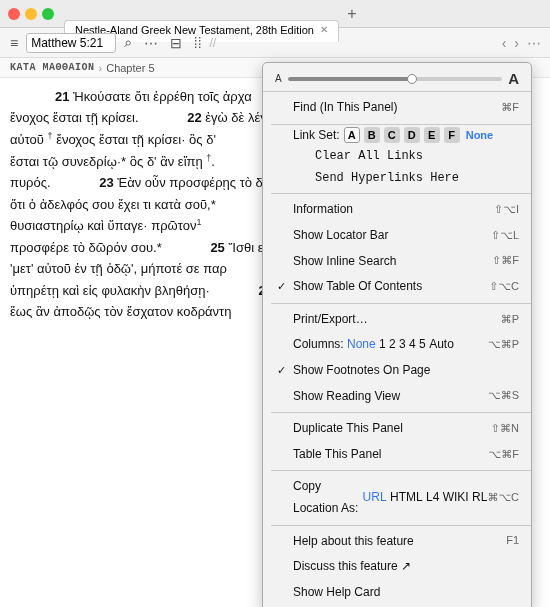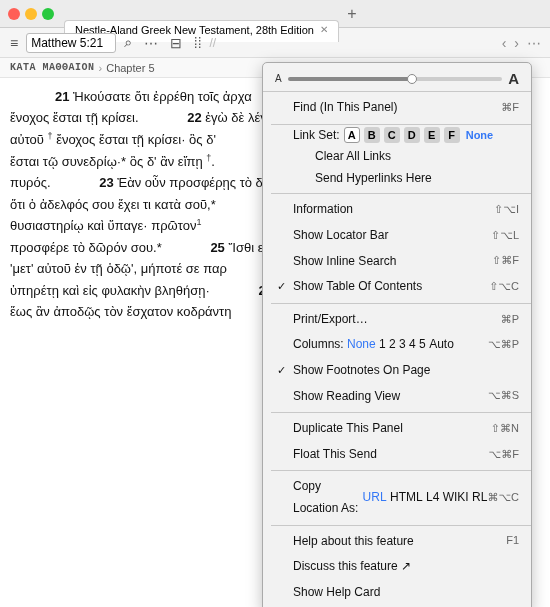--- a/index.html
+++ b/index.html
@@ -250,20 +250,21 @@
       margin-left: 2px;
     }
     .menu-subitem {
       display: flex;
       align-items: flex-end;
       padding: 1px 12px 1px 22px;
       font-size: 12px;
       color: #111;
       cursor: pointer;
       line-height: 1.7;
+      font-family: Liberation Mono, monospace;
     }
   </style>
 </head>
 <body>
 
 <div class="title-bar">
   <div class="traffic-lights">
     <div class="traffic-light tl-red"></div>
     <div class="traffic-light tl-yellow"></div>
     <div class="traffic-light tl-green"></div>
@@ -393,21 +394,21 @@
       <span class="shortcut">⌥⌘S</span>
     </div>
   </div>
 
   <div class="menu-section">
     <div class="menu-item">
       <span>Duplicate This Panel</span>
       <span class="shortcut">⇧⌘N</span>
     </div>
     <div class="menu-item">
-      <span>Float This Send</span>
+      <span>Table This Panel</span>
       <span class="shortcut">⌥⌘F</span>
     </div>
   </div>
 
   <div class="menu-section">
     <div class="menu-item">
       <span>Copy Location As:&nbsp;</span>
       <span style="color:#3478f6;">URL</span>
       <span>&nbsp;</span>
       <span>HTML</span>

